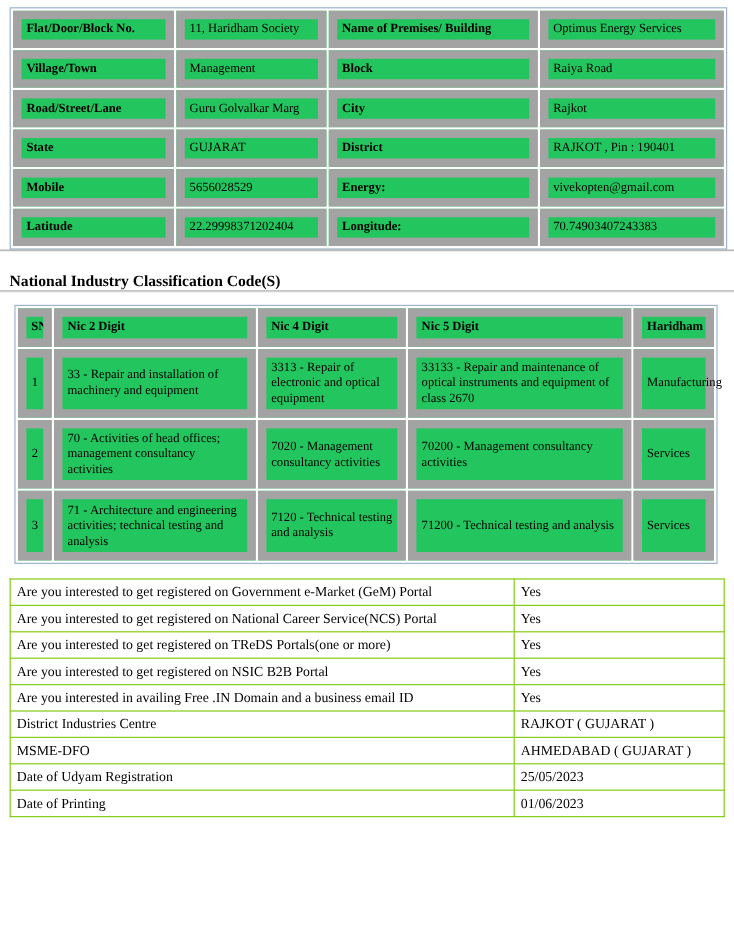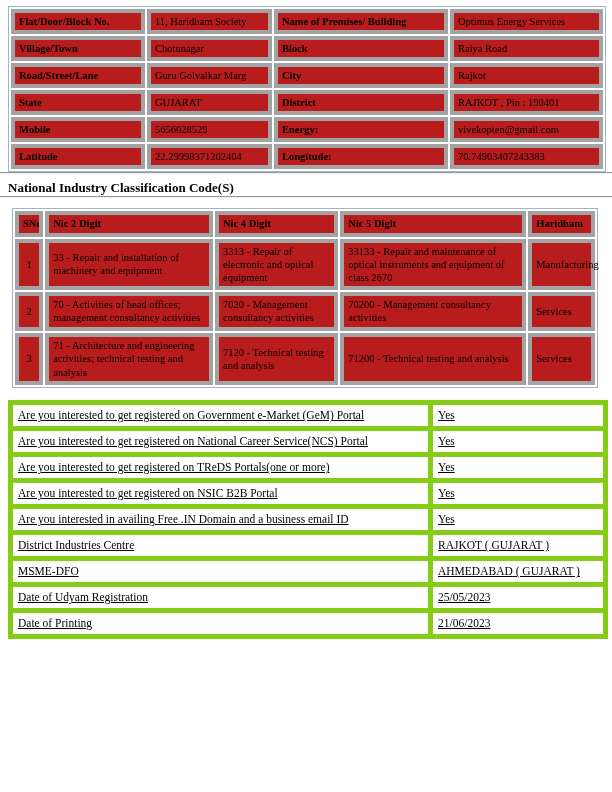--- a/index.html
+++ b/index.html
@@ -18,31 +18,30 @@
     height: 792px;
     background: #ffffff;
   }
   
   table.spaced {
     border-collapse: separate;
     border-spacing: 2px;
     border: 1px solid #9fb4cb;
   }
   table.spaced td, table.spaced th {
-    border: 4px solid #a3a3a3;
-    background: #b91c1c;
+    border: 7px solid #a3a3a3;
+    background: #22c55e;
   }
   
   table.collapsed {
     border-collapse: collapse;
     border: 1px solid #9fb4cb;
   }
   table.collapsed td {
-    border: 5px solid #84cc16;
-    text-decoration: underline;
+    border: 1px solid #84cc16;
   }
 
   table.addr {
     margin: 6px 0 0 8px;
     width: 596px;
     table-layout: fixed;
   }
   table.addr td {
     padding: 1px 4px;
     font-size: 10.5px;
@@ -58,21 +57,21 @@
     border: none;
     border-top: 1px solid #9a9a9a;
     border-bottom: 1px solid #ededed;
     margin: 0;
     height: 0;
   }
   .rule-1 { margin-top: 9px; }
   .rule-2 { margin-top: 8px; }
 
   .heading {
-    margin: 6px 0 0 8px;
+    margin: 16px 0 0 8px;
     font-size: 13px;
     font-weight: bold;
     line-height: 1.2;
   }
 
   table.nic {
     margin: 10px 0 0 12px;
     width: 586px;
     table-layout: fixed;
   }
@@ -125,21 +124,21 @@
       </colgroup>
     <tbody>
       <tr>
         <td class="lbl">Flat/Door/Block No.</td>
         <td>11, Haridham Society</td>
         <td class="lbl">Name of Premises/ Building</td>
         <td>Optimus Energy Services</td>
       </tr>
       <tr>
         <td class="lbl">Village/Town</td>
-        <td>Chotunagar</td>
+        <td>Management</td>
         <td class="lbl">Block</td>
         <td>Raiya Road</td>
       </tr>
       <tr>
         <td class="lbl">Road/Street/Lane</td>
         <td>Guru Golvalkar Marg</td>
         <td class="lbl">City</td>
         <td>Rajkot</td>
       </tr>
       <tr>
@@ -242,18 +241,18 @@
       <tr>
         <td>MSME-DFO</td>
         <td>AHMEDABAD ( GUJARAT )</td>
       </tr>
       <tr>
         <td>Date of Udyam Registration</td>
         <td>25/05/2023</td>
       </tr>
       <tr>
         <td>Date of Printing</td>
-        <td>21/06/2023</td>
+        <td>01/06/2023</td>
       </tr>
     </tbody>
   </table>
 
 </div>
 
 </body></html>

